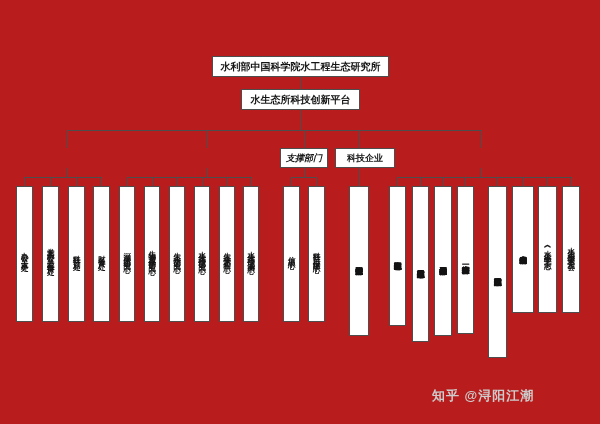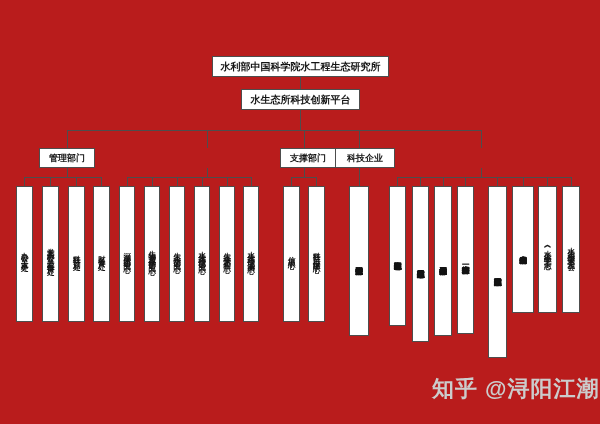--- a/index.html
+++ b/index.html
@@ -21,43 +21,42 @@
     writing-mode:vertical-rl; text-orientation:mixed;
     display:flex; align-items:center; justify-content:center;
     font-size:7.5px; font-weight:bold; color:#141414;
     letter-spacing:2px; line-height:1; overflow:hidden;
   }
   .vbox.dense { letter-spacing:0px; }
   .hline, .vline { position:absolute; background:#4d4d4d; }
   .hline { height:1px; }
   .vline { width:1px; }
   .watermark {
-    position:absolute; top:374px; left:432px;
-    font-size:22px; font-weight:bold; color:#cccccc; letter-spacing:1px;
+    position:absolute; top:387px; left:432px;
+    font-size:13px; font-weight:bold; color:#cccccc; letter-spacing:1px;
   }
 </style>
 </head>
 <body>
 
 <div class="canvas">
 
   <div class="box toplevel" style="left:212px; top:56px; width:177px;">水利部中国科学院水工程生态研究所</div>
   <div class="box toplevel" style="left:241px; top:89px; width:119px;">水生态所科技创新平台</div>
 
   <div class="vline" style="left:300px; top:77px; height:12px;"></div>
   <div class="vline" style="left:300px; top:110px; height:20px;"></div>
   <div class="hline" style="left:67px; top:130px; width:415px;"></div>
   <div class="vline" style="left:67px; top:130px; height:18px;"></div>
   <div class="vline" style="left:207px; top:130px; height:18px;"></div>
   <div class="vline" style="left:304px; top:130px; height:18px;"></div>
   <div class="vline" style="left:359px; top:130px; height:18px;"></div>
   <div class="vline" style="left:481px; top:130px; height:18px;"></div>
 
-  <div class="box lvl2" style="left:39px; width:56px;">管理部门</div>
-  <div class="box lvl2" style="left:280px; width:56px;">支撑部门</div>
+  <div class="box lvl2" style="left:280px; width:48px;font-style:italic;">支撑部门</div>
   <div class="box lvl2" style="left:335px; width:60px;">科技企业</div>
 
   <div class="vline" style="left:67px; top:168px; height:9px;"></div>
   <div class="hline" style="left:24px; top:177px; width:78px;"></div>
   <div class="vline" style="left:24px; top:177px; height:9px;"></div>
   <div class="vline" style="left:50px; top:177px; height:9px;"></div>
   <div class="vline" style="left:76px; top:177px; height:9px;"></div>
   <div class="vline" style="left:101px; top:177px; height:9px;"></div>
 
   <div class="vline" style="left:207px; top:168px; height:9px;"></div>

